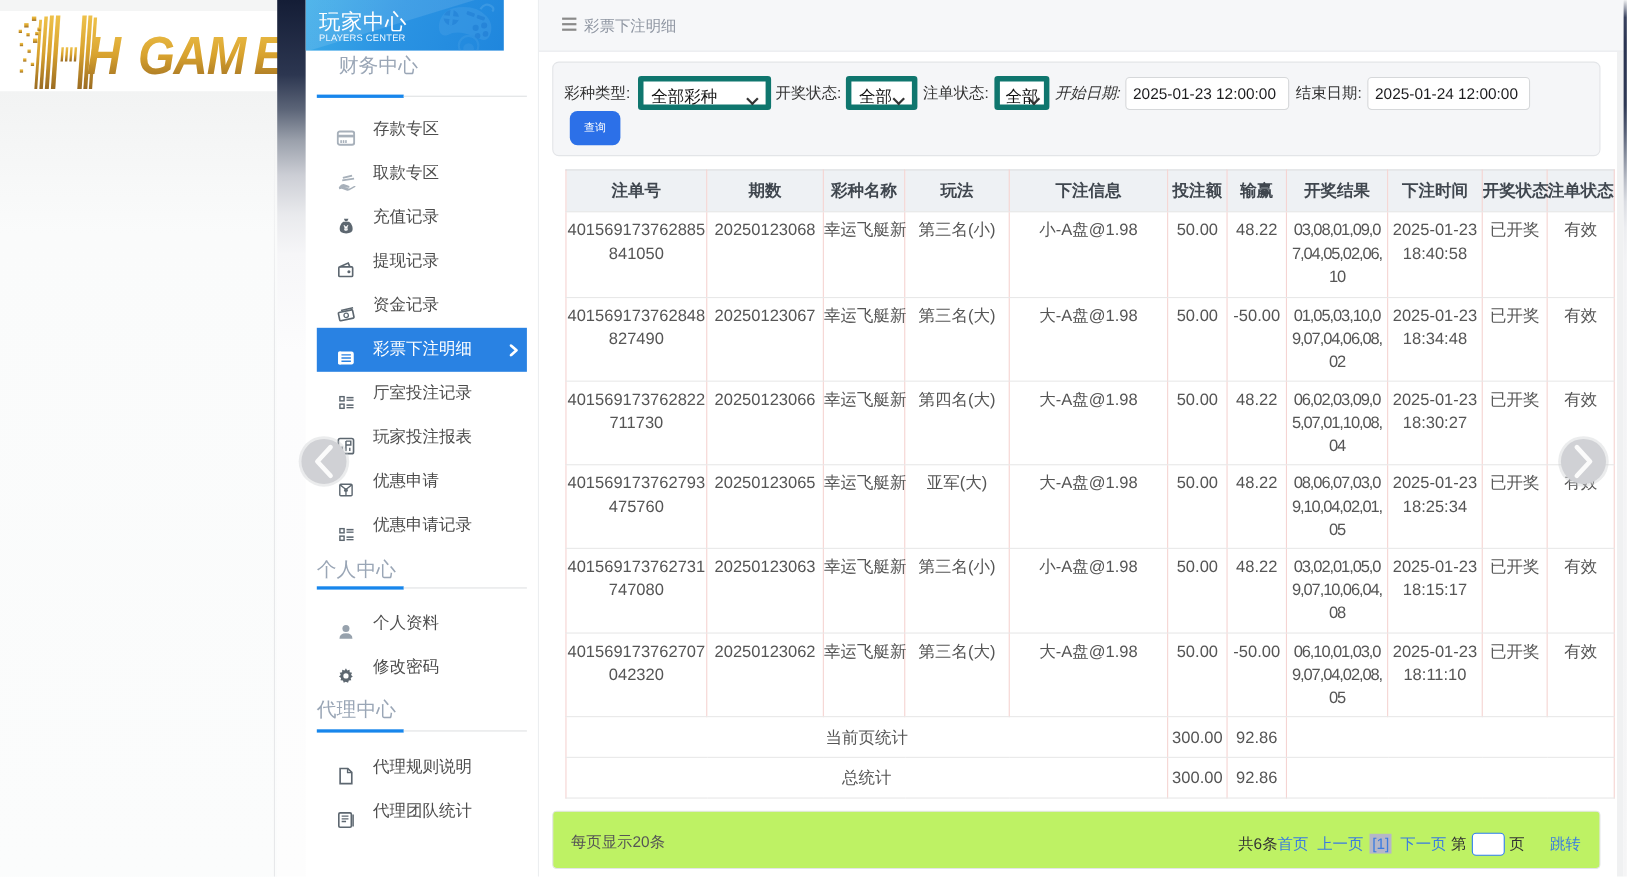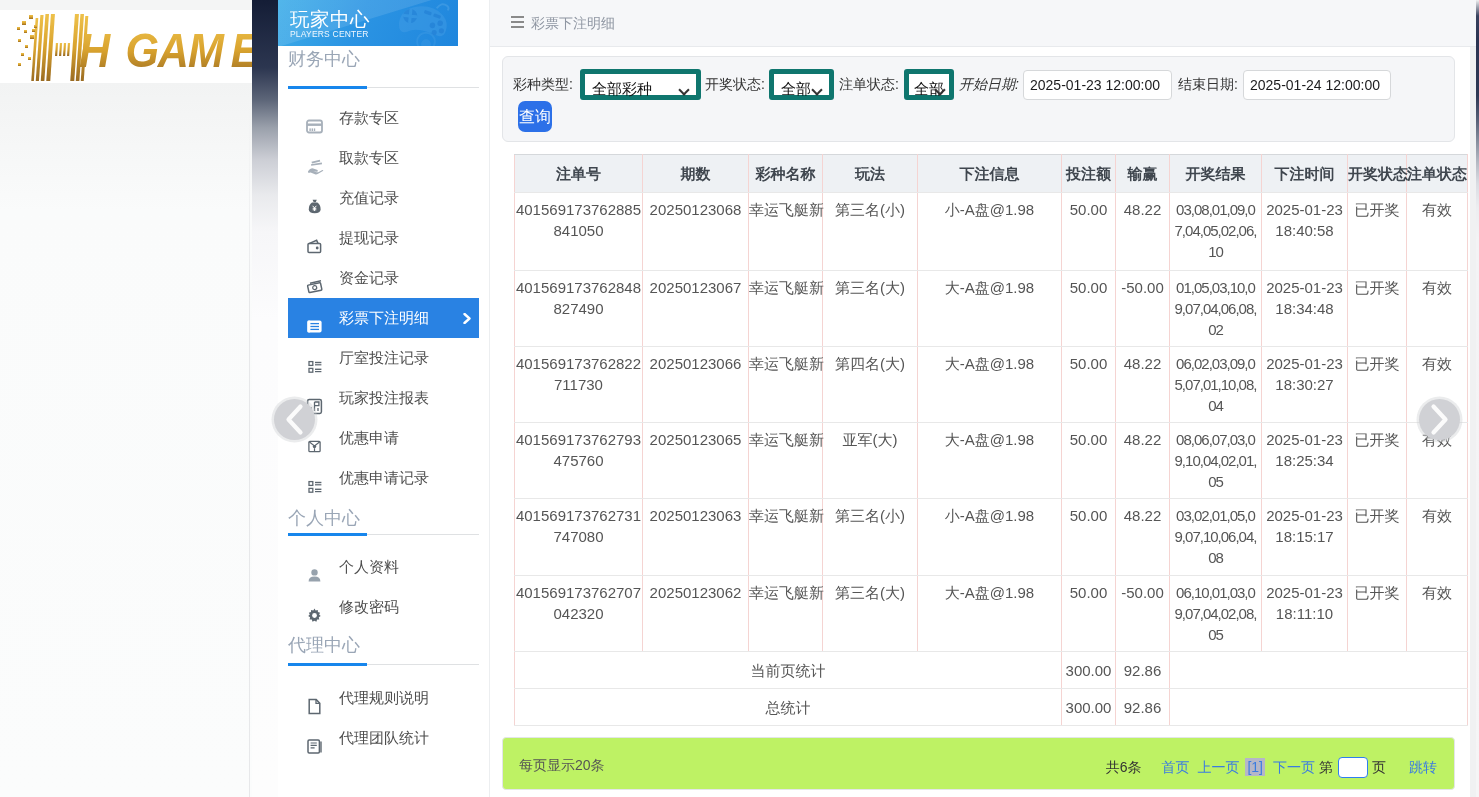--- a/index.html
+++ b/index.html
@@ -44,21 +44,21 @@
 .topbar .burger span { display:block; height:2px; background:#8a8a8a; margin-bottom:3.2px; }
 .topbar .title { position:absolute; left:41px; top:15px; font-size:14px; color:#8f96a2; }
 
 .filterbox { position:absolute; left:12px; top:56px; width:953px; height:86px; background:#f5f6f8; border:1px solid #e3e5e8; border-radius:6px; }
 .frow { position:absolute; left:0; top:12px; height:31px; font-size:14px; color:#333; white-space:nowrap; }
 .frow .lab { position:absolute; top:0; line-height:31px; }
 .fsel { position:absolute; top:0; height:31px; border:5px solid #0f766e; border-radius:3px; background:#fff; font-size:15px; color:#111; line-height:29px; padding:0 7px; }
 .fsel .vee { position:absolute; right:7px; top:12px; width:10px; height:8px; }
 .fsel .vee::before { content:""; position:absolute; left:1px; top:0; width:6px; height:6px; border-left:2px solid #333; border-bottom:2px solid #333; transform:rotate(-45deg); }
 .fin { position:absolute; top:1px; height:30px; border:1px solid #d6d8da; border-radius:4px; background:#fff; font-size:14px; color:#1c1c1e; line-height:28px; padding:0 6px; }
-.btn-q { position:absolute; left:15px; top:44px; width:34px; height:31px; background:#2c70e8; border-radius:7px; color:#fff; font-size:16px; text-align:center; line-height:31px; }
+.btn-q { position:absolute; left:15px; top:44px; width:46px; height:31px; background:#2c70e8; border-radius:7px; color:#fff; font-size:10px; text-align:center; line-height:31px; }
 
 
 table.grid { position:absolute; left:24px; top:154px; border-collapse:collapse; table-layout:fixed; width:953px; font-size:15px; color:#555; }
 table.grid th, table.grid td { border-left:1px solid #f5d4d2; border-right:1px solid #f5d4d2; border-top:1px solid #e8e8e8; border-bottom:1px solid #e8e8e8; text-align:center; vertical-align:top; padding:6px 0; line-height:21px; white-space:nowrap; }
 table.grid th { background:#eef1f4; color:#3f464e; font-weight:bold; height:38px; font-size:15px; border-top:1px solid #d5d8db; vertical-align:middle; padding:0; }
 table.grid td { background:#fff; }
 table.grid tr.drow td { height:75.5px; }
 table.grid tr.h78 td { height:77.5px; }
 table.grid tr.h75 td { height:74.5px; }
 table.grid tr.srow td { height:37px; vertical-align:middle; padding:0; }
@@ -158,21 +158,21 @@
           <path d="M9.5 15.5 L21.5 15.5 M15.5 9.5 L15.5 21.5" stroke="#459ee6" stroke-width="3" stroke-linecap="round"></path>
           <path d="M41 5 Q45 -2 51 1.5 Q54 3.5 52 6" stroke="#55a8e8" stroke-width="2" fill="none"></path>
         </g>
       </svg>
       <svg class="pad2" width="24" height="16" viewBox="0 0 26 18" style="position:absolute; left:136px; top:30px;">
         <circle cx="13" cy="13" r="10" fill="none" stroke="#55a8e8" stroke-width="2.2" opacity=".25"></circle>
         <circle cx="13" cy="16" r="5.5" fill="#55a8e8" opacity=".22"></circle>
       </svg>
     </div>
     <div id="menu">
-      <div class="sb-title" style="padding-top:1px; height:29px;">财务中心</div>
+      <div class="sb-title" style="padding-top:1px; height:29px;margin-left:20px;">财务中心</div>
       <div class="sb-rule" style="margin-top:11px;">
           <div class="blue"></div>
           <div class="gray"></div>
         </div>
       <div style="height:9px;"></div>
       <div class="sb-item">
           <span class="ic">
         <svg width="17" height="17" viewBox="0 0 17 17">
               <rect x="1" y="2.5" width="15" height="12" rx="2" fill="none" stroke="#a7b0ba" stroke-width="1.8"></rect>
               <rect x="1" y="5.5" width="15" height="2.4" fill="#a7b0ba"></rect>
@@ -502,21 +502,21 @@
         <td colspan="5">总统计</td>
             <td>300.00</td>
             <td>92.86</td>
             <td colspan="4"></td>
       </tr>
     </tbody>
       </table>
 
     <div class="pagebar">
       <div class="lft">每页显示20条</div>
-      <div class="rgt"><span>共6条</span><a style="margin-left:20px;">首页</a><a style="margin-left:8px;">上一页</a><span class="cur" style="margin-left:6px;">[1]</span><a style="margin-left:8px;">下一页</a><span style="margin-left:4px;">第</span><span class="jump" style="margin-left:5px;"></span><span style="margin-left:4px;">页</span><a style="margin-left:23px;">跳转</a></div>
+      <div class="rgt"><span>共6条</span><a style="margin-left:0;">首页</a><a style="margin-left:8px;">上一页</a><span class="cur" style="margin-left:6px;">[1]</span><a style="margin-left:8px;">下一页</a><span style="margin-left:4px;">第</span><span class="jump" style="margin-left:5px;"></span><span style="margin-left:4px;">页</span><a style="margin-left:23px;">跳转</a></div>
     </div>
   </div>
 
   <div class="scrollstrip"></div>
   <div class="edgeR"></div>
 
   <div class="caro caroL">
       <svg width="41" height="41">
         <path d="M26.5 7.5 L14.5 20.5 L26.5 33.5" fill="none" stroke="#fbfbfb" stroke-width="4.2" stroke-linecap="round" stroke-linejoin="round"></path>
       </svg>

